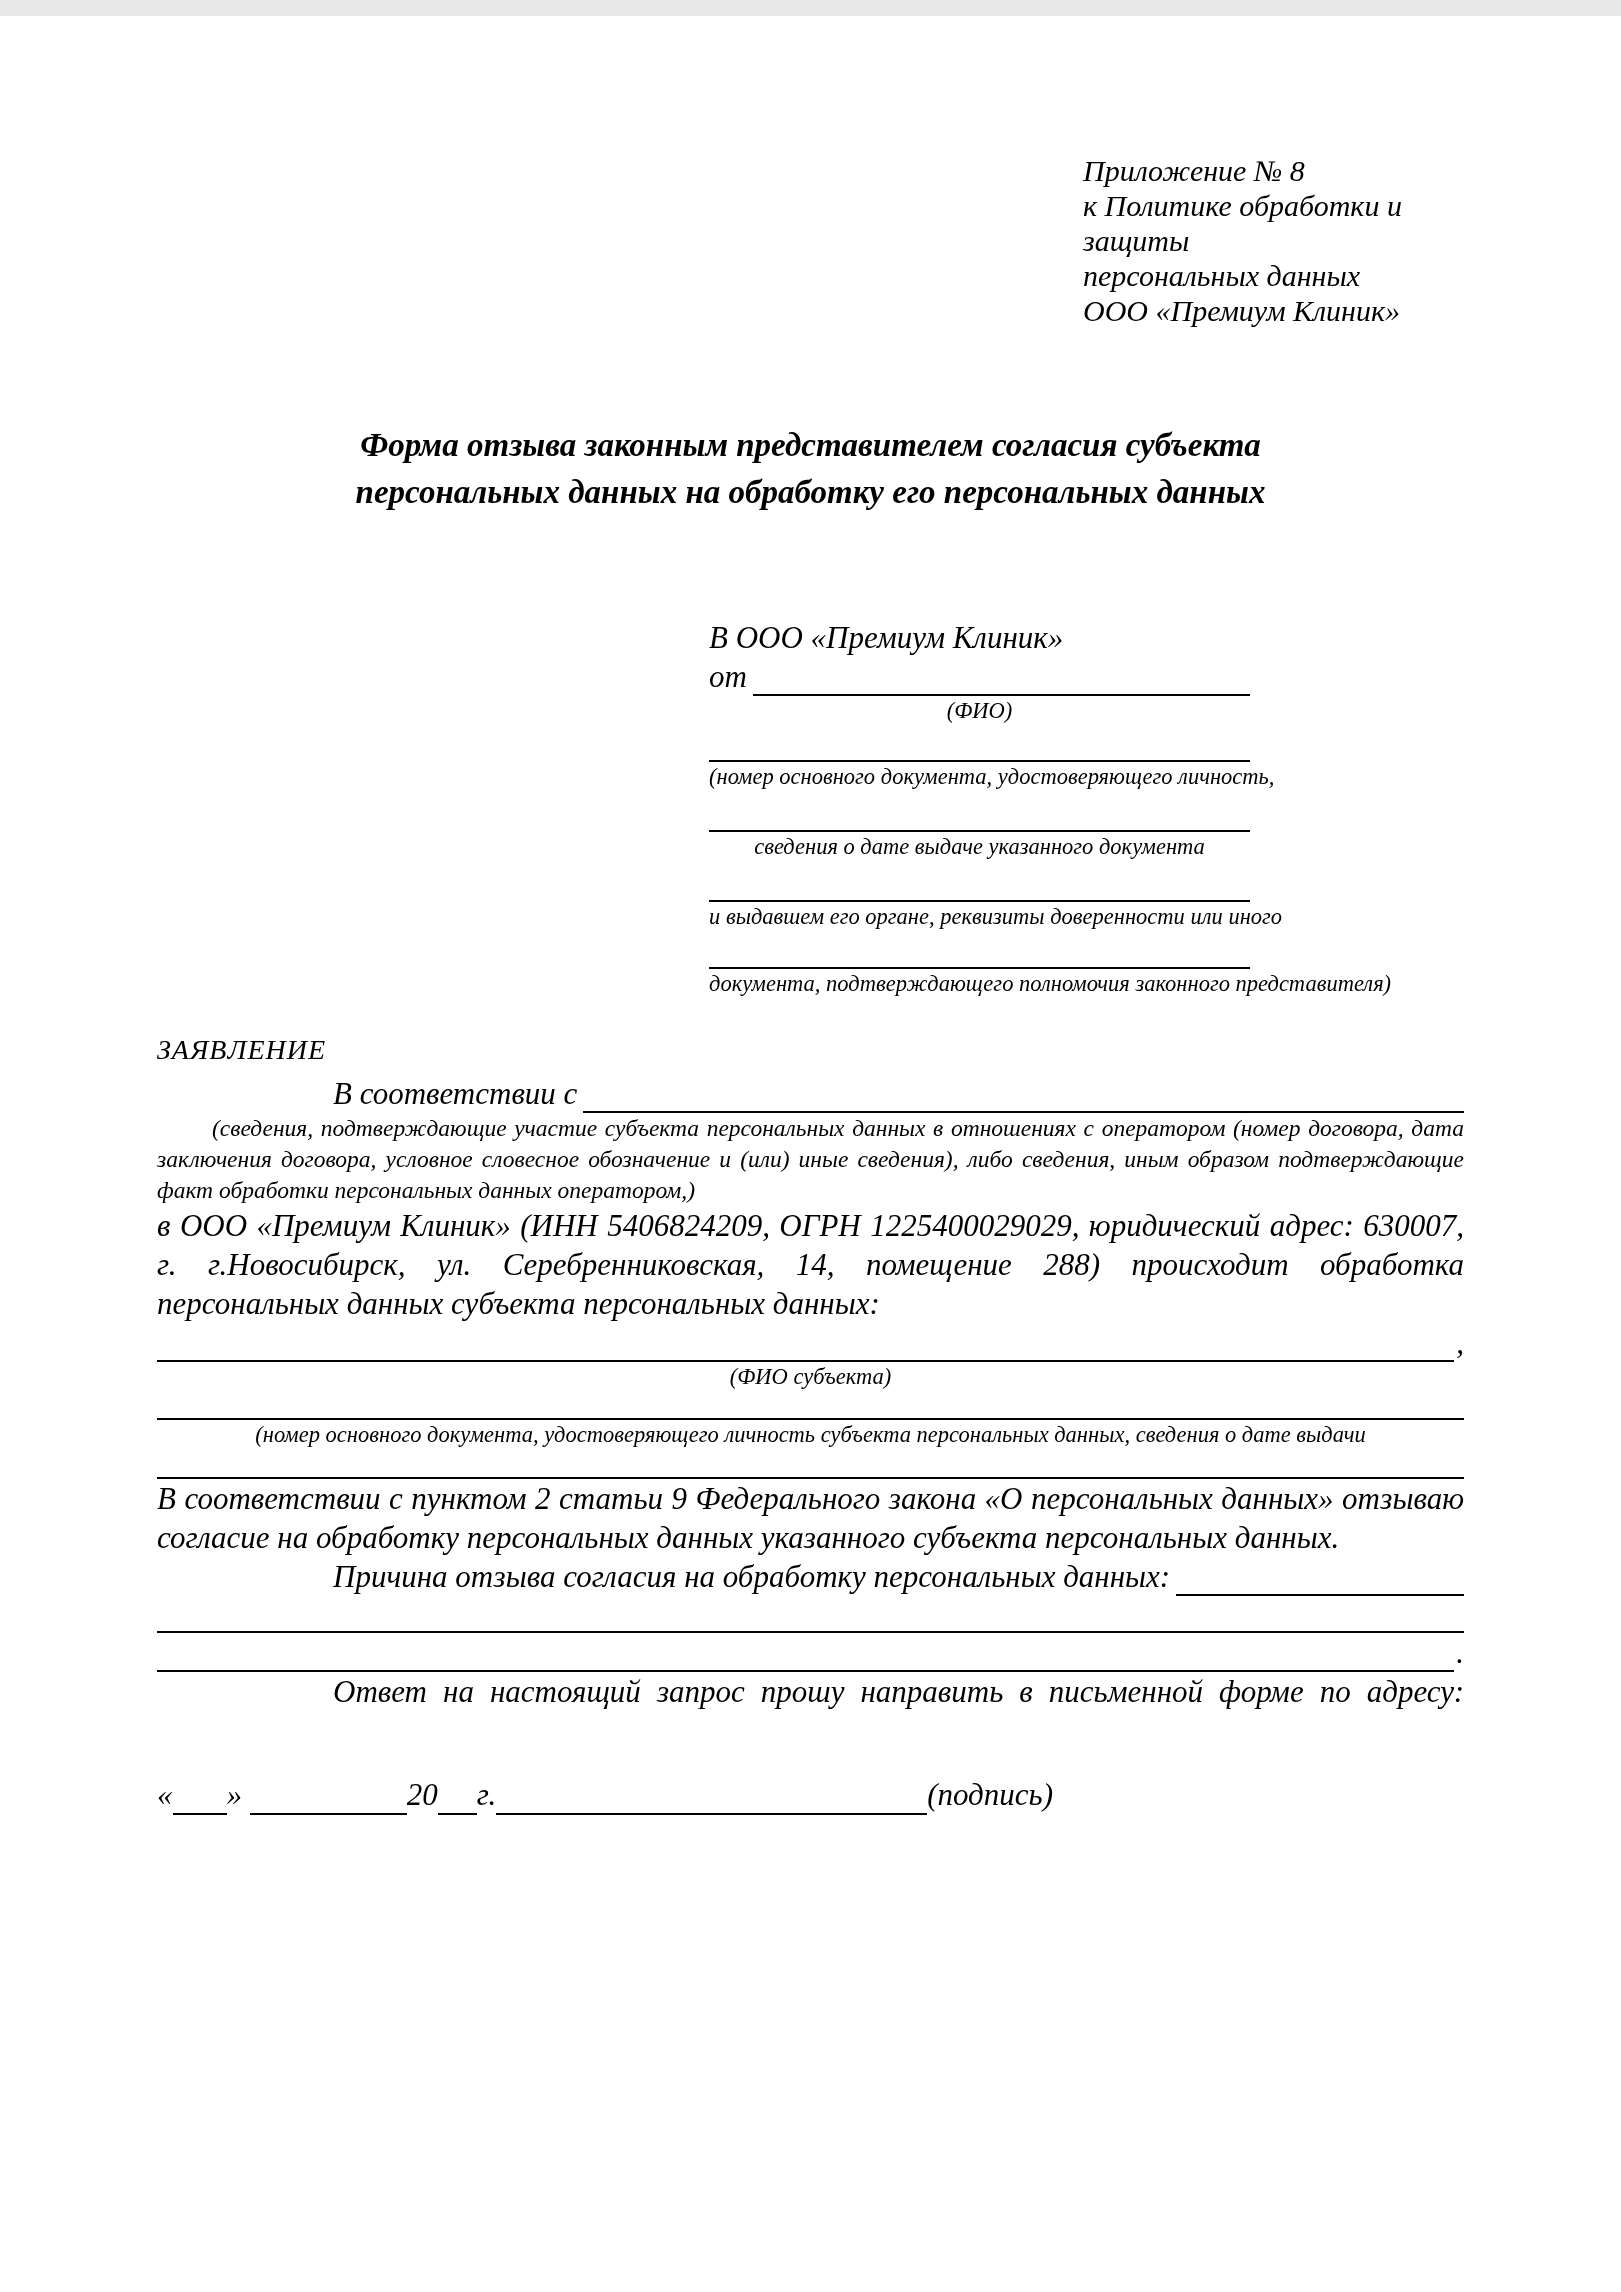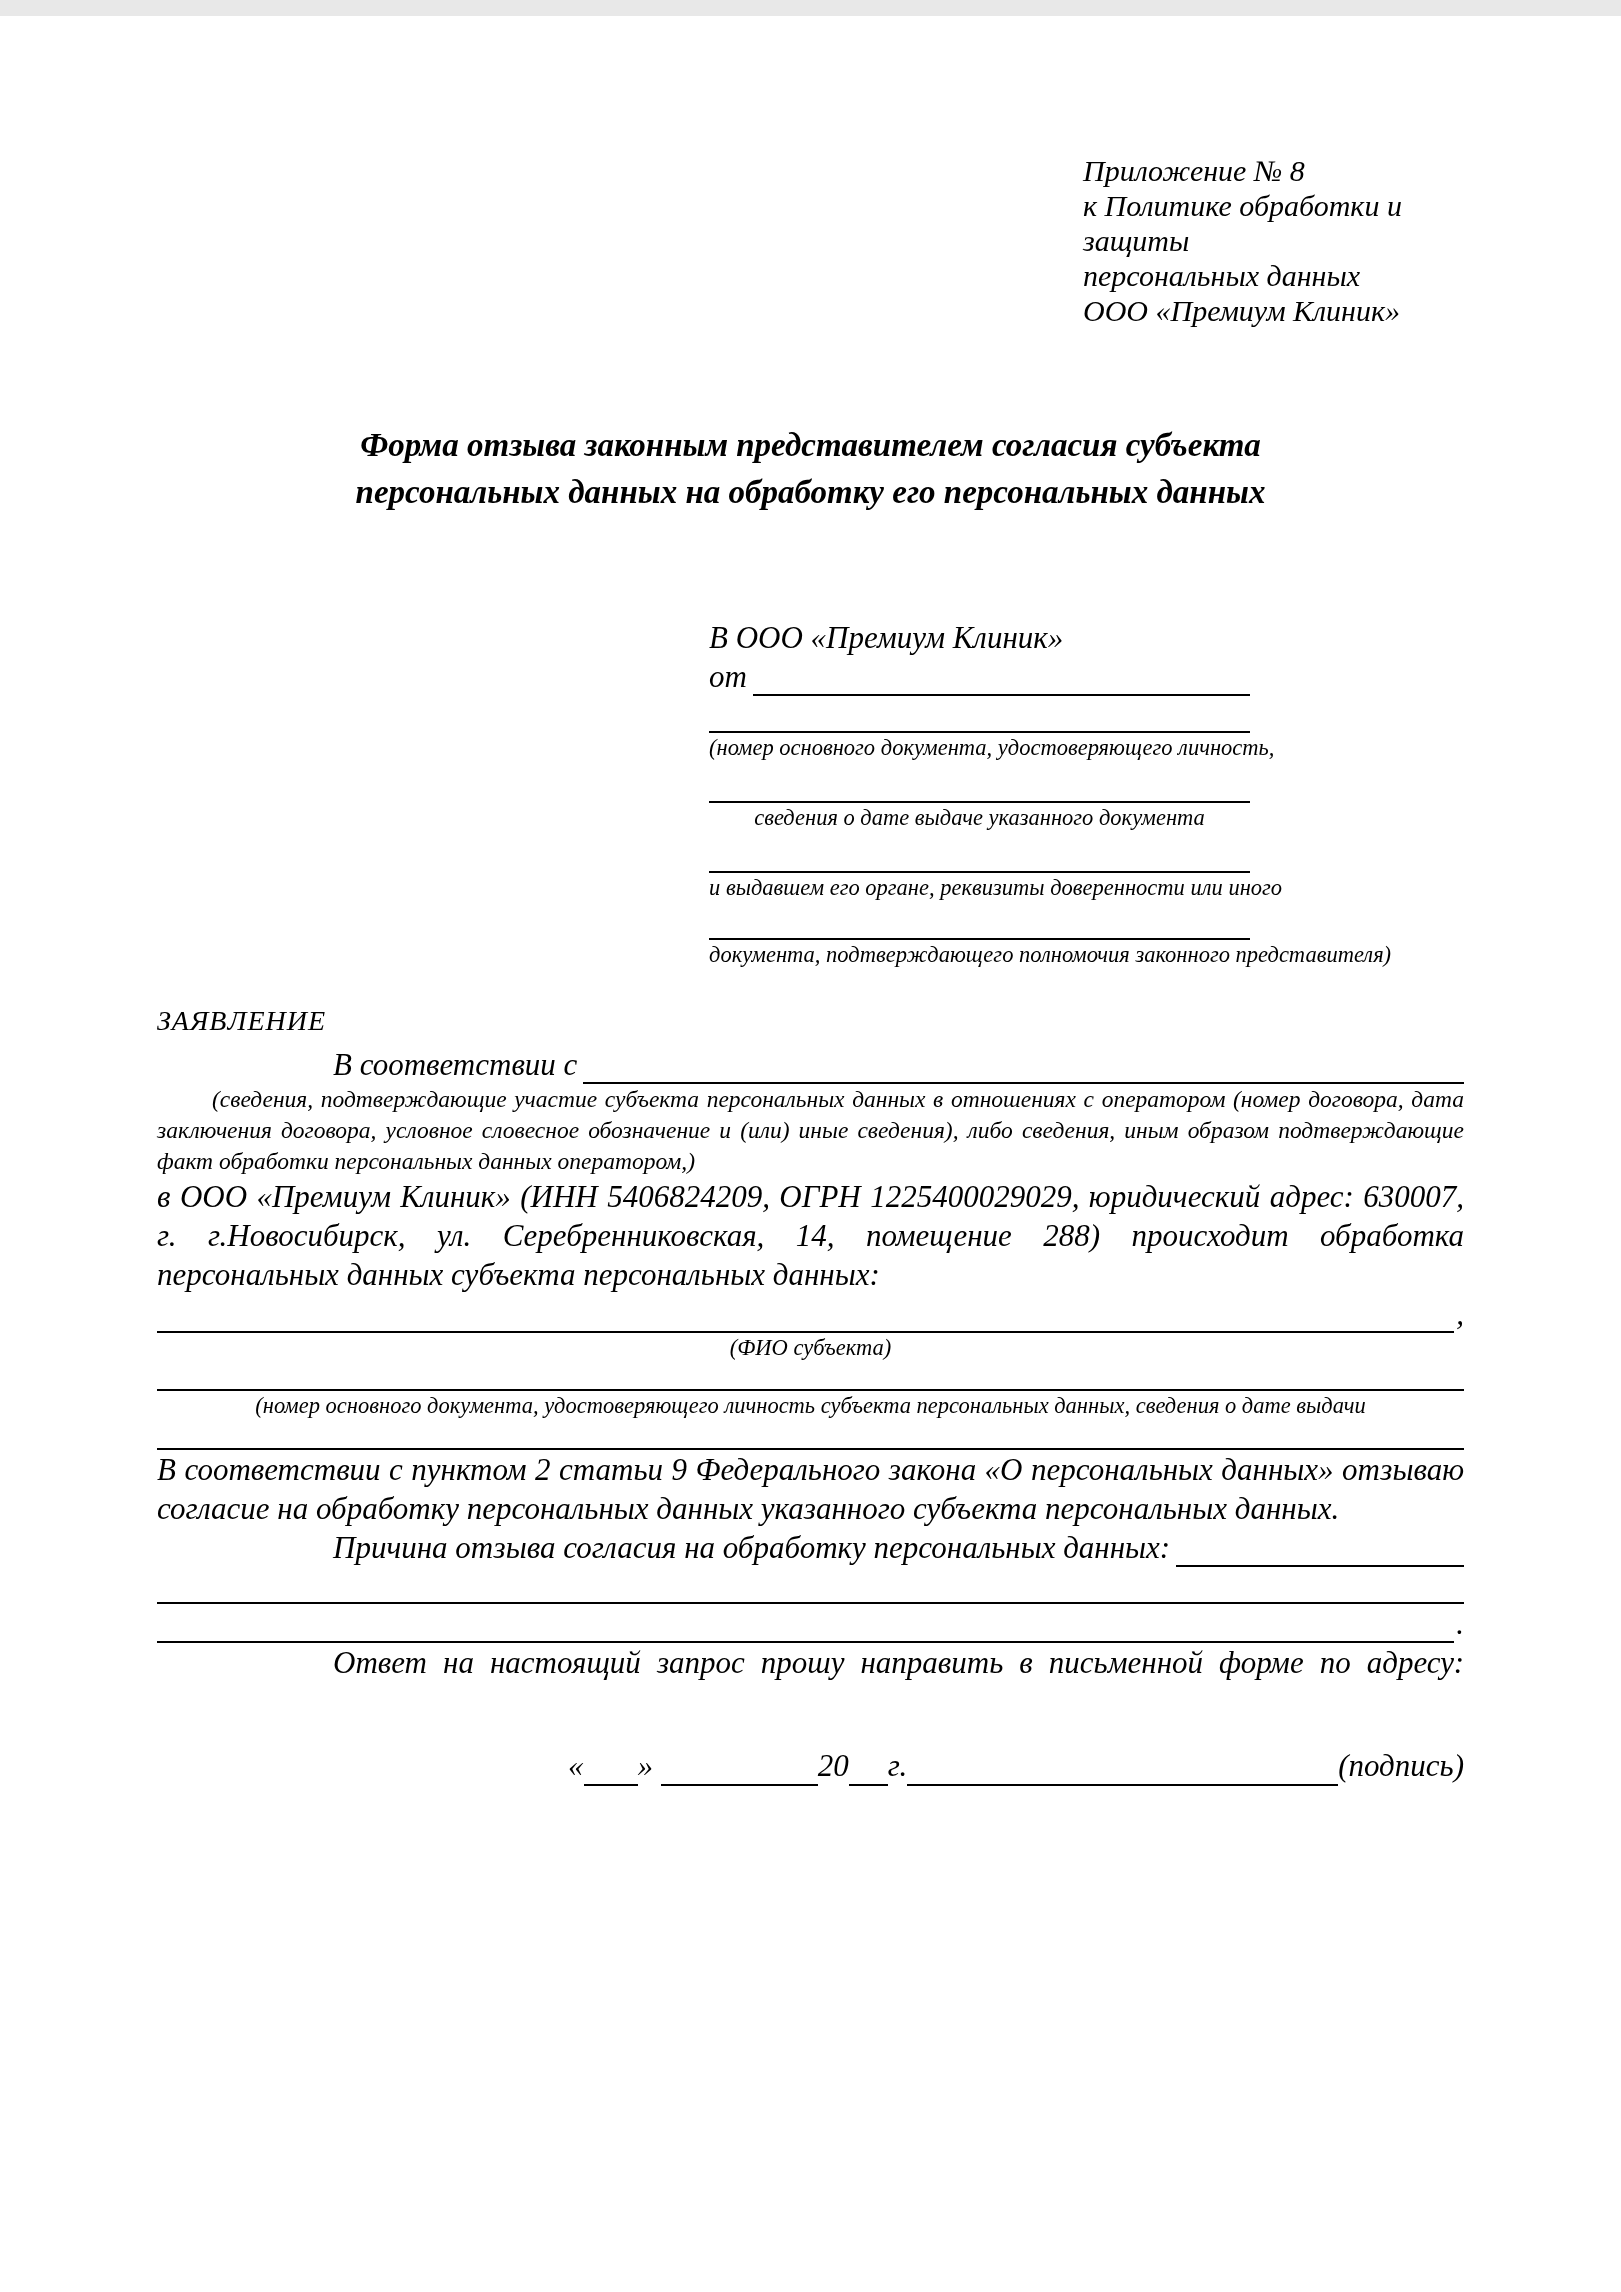--- a/index.html
+++ b/index.html
@@ -36,21 +36,21 @@
   .para.ind-first{text-indent:176px;}
   .stretch{text-align:justify;-moz-text-align-last:justify;text-align-last:justify;}
   .tailrow{font-size:31px;line-height:39px;}
   .tailrow .fill{margin-left:0;}
   .tail{flex:0 0 auto;padding-left:2px;}
   .reason{font-size:31px;line-height:39px;}
   .fullline{margin-top:35px;}
   .u{display:inline-block;height:33px;border-bottom:2.9px solid #000;vertical-align:bottom;}
   .w55{width:54px;} .w160{width:157px;} .w40{width:39px;} .w440{width:431px;}
   .u-fixed{flex:0 0 586px;border-bottom:2.9px solid #000;}
-  .footer{margin-top:63px;font-size:31px;line-height:41px;justify-content:flex-end;}
+  .footer{margin-top:63px;font-size:31px;line-height:41px;justify-content:flex-start;}
   .date-group,.sig-group{white-space:nowrap;}
 </style>
 </head>
 <body>
 
 <div class="page">
 
   <div class="hdr">
     <div>Приложение № 8</div>
     <div>к Политике обработки и защиты</div>
@@ -59,20 +59,21 @@
   </div>
 
   <div class="title">Форма отзыва законным представителем согласия субъекта персональных данных на обработку его персональных данных</div>
 
   <div class="addr">
     <div class="to">В ООО «Премиум Клиник»</div>
     <div class="row from-row">
       <span>от</span>
       <span class="fill"></span>
     </div>
+    <div class="cap">(ФИО)</div>
 
     <div class="uline mt36"></div>
     <div class="cap">(номер основного документа, удостоверяющего личность,</div>
 
     <div class="uline mt40"></div>
     <div class="cap">сведения о дате выдаче указанного документа</div>
 
     <div class="uline mt40"></div>
     <div class="cap">и выдавшем его органе, реквизиты доверенности или иного</div>
 

